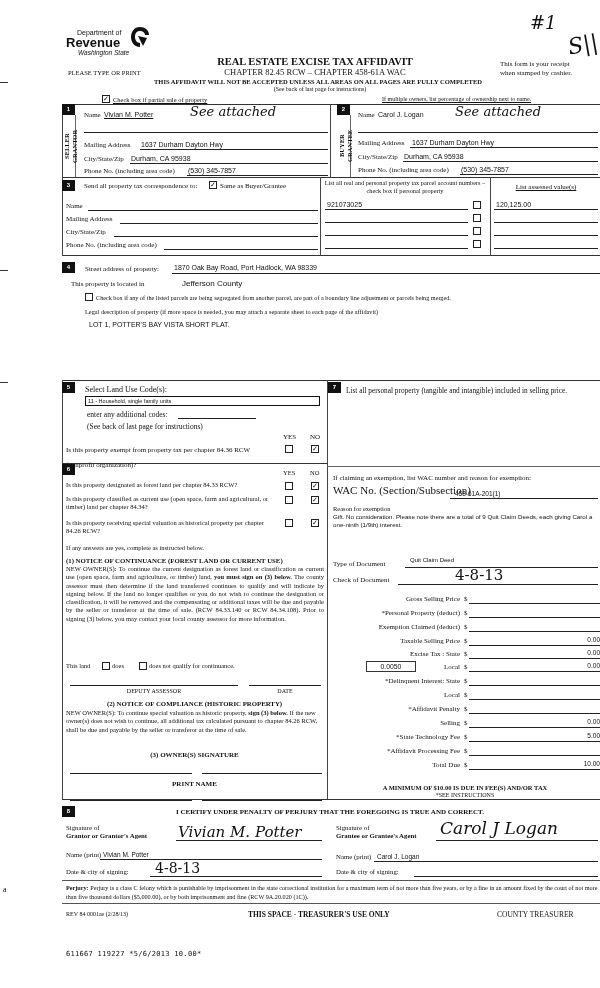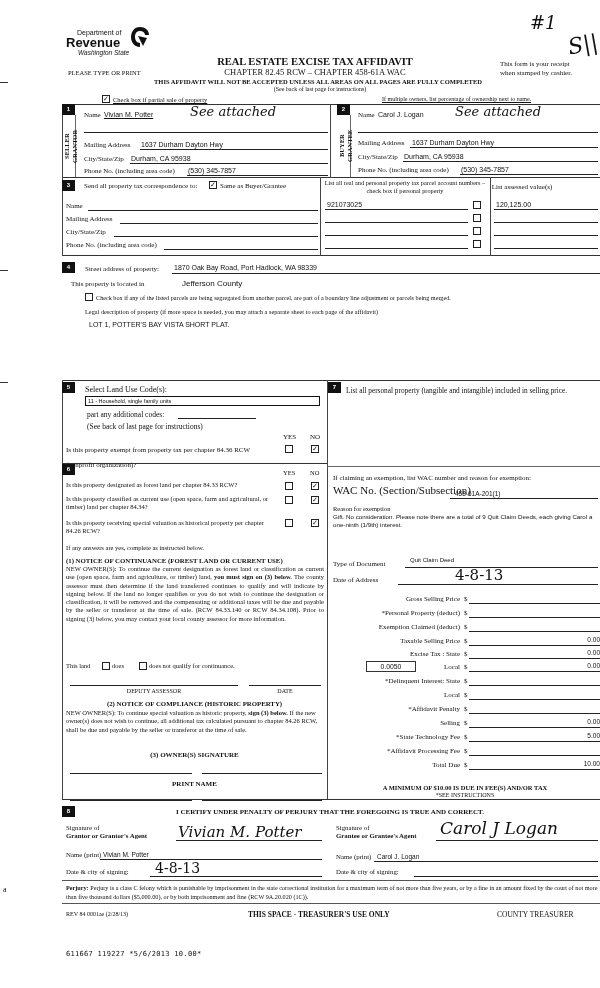--- a/index.html
+++ b/index.html
@@ -106,21 +106,21 @@
 <div class="abs lbl" style="left:66px;top:202px;">Name</div>
 <div class="line" style="left:88px;top:210px;width:230px;"></div>
 <div class="abs lbl" style="left:66px;top:215px;">Mailing Address</div>
 <div class="line" style="left:120px;top:223px;width:198px;"></div>
 <div class="abs lbl" style="left:66px;top:228px;">City/State/Zip</div>
 <div class="line" style="left:114px;top:236px;width:204px;"></div>
 <div class="abs lbl" style="left:66px;top:241px;">Phone No. (including area code)</div>
 <div class="line" style="left:164px;top:249px;width:154px;"></div>
 
 <div class="abs center lbl" style="left:322px;top:179px;width:166px;font-size:6.3px;line-height:8px;">List all real and personal property tax parcel account numbers – check box if personal property</div>
-<div class="abs center lbl" style="left:468px;top:183px;width:108px;">List assessed value(s)</div>
+<div class="abs center lbl" style="left:492px;top:183px;width:108px;text-decoration:underline;">List assessed value(s)</div>
 
 <div class="abs fill" style="left:327px;top:201px;">921073025</div>
 <div class="line" style="left:325px;top:209px;width:143px;"></div>
 <div class="cb" style="left:473px;top:201px;"></div>
 <div class="abs fill" style="left:496px;top:201px;">120,125.00</div>
 <div class="line" style="left:494px;top:209px;width:104px;"></div>
 
 <div class="line" style="left:325px;top:222px;width:143px;"></div>
 <div class="cb" style="left:473px;top:214px;"></div>
 <div class="line" style="left:494px;top:222px;width:104px;"></div>
@@ -147,21 +147,21 @@
 <div class="hline" style="left:62px;top:380px;width:538px;background:#333;"></div>
 <div class="vline" style="left:62px;top:380px;height:420px;"></div>
 <div class="vline" style="left:327px;top:380px;height:420px;"></div>
 <div class="hline" style="left:62px;top:799px;width:538px;background:#333;"></div>
 
 <div class="numbox" style="left:62px;top:382px;">5</div>
 <div class="abs" style="left:85px;top:385px;font-size:8px;">Select Land Use Code(s):</div>
 <div class="box" style="left:85px;top:396px;width:235px;height:10px;border:1.5px solid #111;">
   <span class="sans" style="position:absolute;left:2px;top:1px;font-size:5.5px;">11 - Household, single family units</span>
 </div>
-<div class="abs lbl" style="left:87px;top:410px;font-size:7.5px;">part any additional codes:</div>
+<div class="abs lbl" style="left:87px;top:410px;font-size:7.5px;">enter any additional codes:</div>
 <div class="line" style="left:178px;top:418px;width:78px;"></div>
 <div class="abs lbl" style="left:87px;top:422px;font-size:7.5px;">(See back of last page for instructions)</div>
 <div class="abs lbl" style="left:283px;top:433px;">YES</div>
 <div class="abs lbl" style="left:310px;top:433px;">NO</div>
 <div class="abs lbl" style="left:66px;top:443px;width:200px;line-height:15px;">Is this property exempt from property tax per chapter 84.36 RCW (nonprofit organization)?</div>
 <div class="cb" style="left:285px;top:445px;"></div>
 <div class="cb" style="left:311px;top:445px;">✓</div>
 
 <div class="hline" style="left:62px;top:463px;width:265px;background:#333;"></div>
 <div class="numbox" style="left:62px;top:464px;">6</div>
@@ -214,21 +214,21 @@
 <div class="abs" style="left:333px;top:474px;font-size:7px;">If claiming an exemption, list WAC number and reason for exemption:</div>
 <div class="abs" style="left:333px;top:484px;font-size:11px;">WAC No. (Section/Subsection)</div>
 <div class="abs fill" style="left:455px;top:490px;font-size:6.5px;">458-61A-201(1)</div>
 <div class="line" style="left:450px;top:498px;width:148px;"></div>
 <div class="abs" style="left:333px;top:505px;font-size:6.5px;">Reason for exemption</div>
 <div class="abs fill" style="left:333px;top:513px;width:265px;font-size:6.2px;line-height:8px;">Gift. No consideration. Please note there are a total of 9 Quit Claim Deeds, each giving Carol a one-ninth (1/9th) interest.</div>
 
 <div class="abs" style="left:333px;top:560px;font-size:7px;">Type of Document</div>
 <div class="abs fill" style="left:410px;top:557px;font-size:6px;">Quit Claim Deed</div>
 <div class="line" style="left:405px;top:567px;width:193px;"></div>
-<div class="abs" style="left:333px;top:576px;font-size:7px;">Date of Address</div>
+<div class="abs" style="left:333px;top:576px;font-size:7px;">Check of Document</div>
 <div class="abs hw" style="left:455px;top:566px;font-size:15px;font-style:normal;">4-8-13</div>
 <div class="line" style="left:398px;top:584px;width:200px;"></div>
 
 <div class="abs right" style="left:340px;top:595px;width:120px;font-size:7px;font-family:Liberation Serif, serif;">Gross Selling Price</div>
 <div class="abs" style="left:464px;top:595px;font-size:7px;">$</div>
 <div class="line" style="left:469px;top:603px;width:131px;"></div>
 
 <div class="abs right" style="left:340px;top:609px;width:120px;font-size:7px;">*Personal Property (deduct)</div>
 <div class="abs" style="left:464px;top:609px;font-size:7px;">$</div>
 <div class="line" style="left:469px;top:617px;width:131px;"></div>

